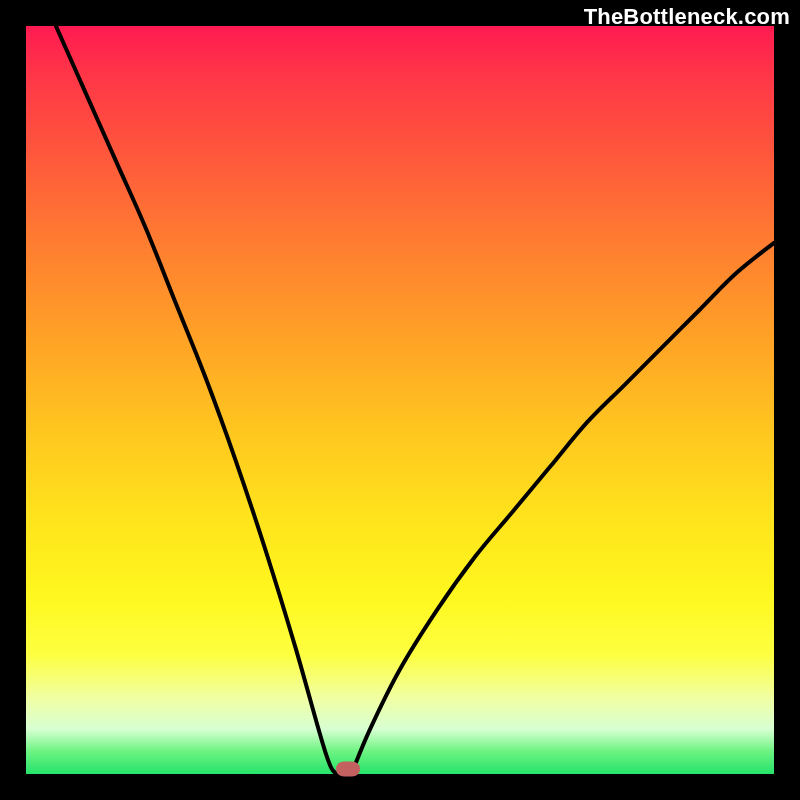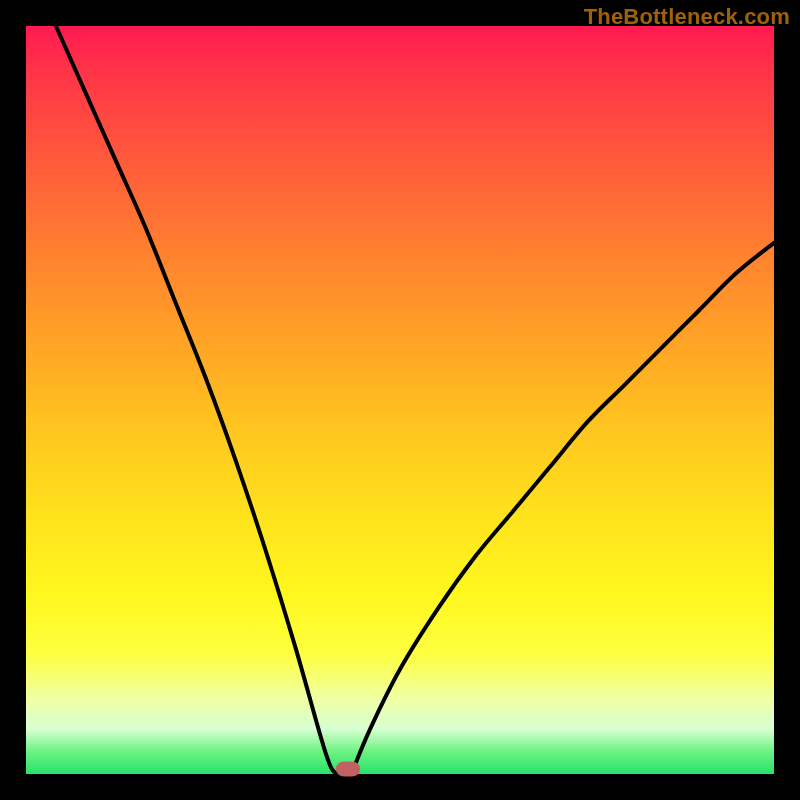--- a/index.html
+++ b/index.html
@@ -39,21 +39,21 @@
       #f0ffa5 90%,
       #d7ffd2 94%,
       #6cf381 97%,
       #25e36a 100%
     );
   }
   .watermark {
     position: absolute;
     top: 4px;
     right: 10px;
-    color: #a16207;
+    color: #ffffff;
     font-size: 22px;
     font-weight: 600;
     letter-spacing: 0.2px;
   }
   svg.curve {
     position: absolute;
     left: 0;
     top: 0;
     width: 748px;
     height: 748px;

